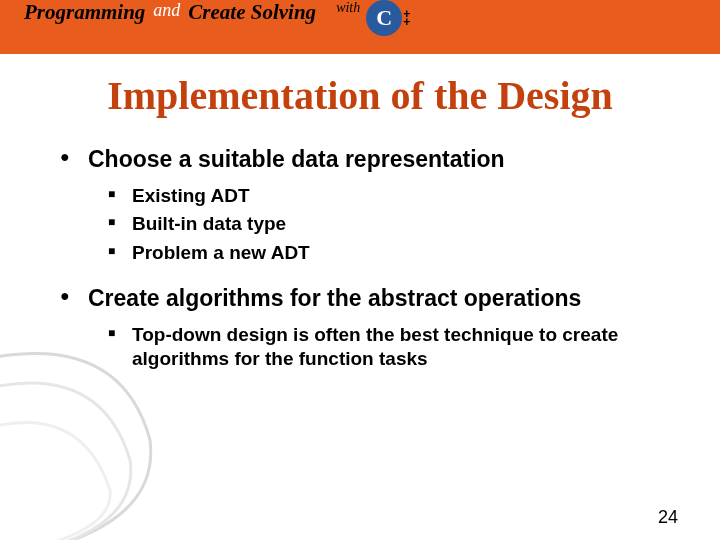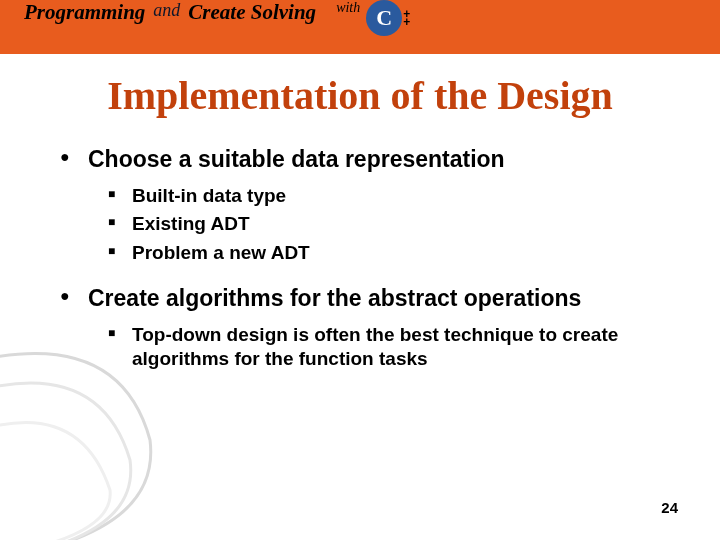--- a/index.html
+++ b/index.html
@@ -1,34 +1,34 @@
 <!DOCTYPE html>
 <html><head>
 <meta charset="utf-8">
 <style>
   * { margin: 0; padding: 0; box-sizing: border-box; }
   html, body { width: 720px; height: 540px; overflow: hidden; font-family: Arial, Helvetica, sans-serif; background: #fff; }
   .slide { width: 720px; height: 540px; position: relative; }
   .banner { width: 100%; height: 54px; background: #e85c1e; position: relative; }
   .banner-inner { display: flex; align-items: flex-start; height: 100%; padding-left: 24px; }
   .b-word { font-weight: bold; font-style: italic; color: #000; font-size: 21px; font-family: "Times New Roman", serif; }
-  .b-and { color: #0f172a; font-style: italic; font-size: 18px; margin: 0 8px; font-family: "Times New Roman", serif; }
+  .b-and { color: #ffffff; font-style: italic; font-size: 18px; margin: 0 8px; font-family: "Times New Roman", serif; }
   .b-with { color: #000; font-style: italic; font-size: 14px; margin-left: 20px; font-family: "Times New Roman", serif; }
   .c-badge { display: inline-flex; align-items: center; margin-left: 6px; }
   .c-circle { width: 36px; height: 36px; border-radius: 50%; background: #2a5a9e; color: #fff; display: flex; align-items: center; justify-content: center; font-weight: bold; font-size: 22px; font-family: "Times New Roman", serif; }
   .c-plus { font-size: 12px; font-weight: bold; color: #000; line-height: 8px; margin-left: 1px; }
   .title { font-family: "Times New Roman", serif; font-size: 40px; font-weight: bold; text-align: center; margin-top: 18px; color: #c2410c; }
   .content { padding: 26px 36px 0 60px; }
   .lvl1 { list-style: none; }
   .lvl1 > li { position: relative; padding-left: 28px; margin-bottom: 6px; font-size: 23px; font-weight: bold; color: #000; line-height: 1.25; }
   .lvl1 > li::before { content: "●"; position: absolute; left: 0; top: 2px; font-size: 16px; color: #000; }
   .lvl2 { list-style: none; margin: 10px 0 18px 20px; }
   .lvl2 > li { position: relative; padding-left: 24px; margin-bottom: 4px; font-size: 19px; font-weight: bold; color: #000; line-height: 1.3; }
   .lvl2 > li::before { content: "■"; position: absolute; left: 0; top: 3px; font-size: 12px; color: #000; }
-  .pagenum { position: absolute; bottom: 24px; right: 42px; font-size: 15px; color: #000; font-weight: bold; }
+  .pagenum { position: absolute; bottom: 12px; right: 42px; font-size: 18px; color: #000; }
   .swoosh { position: absolute; left: 0; bottom: 0; width: 260px; height: 220px; pointer-events: none; }
 </style>
 </head>
 <body>
 
 <div class="slide">
 
   <div class="banner">
     <div class="banner-inner">
       <span class="b-word">Programming</span>
@@ -51,22 +51,22 @@
     <path d="M -20 110 Q 80 80 110 170 Q 115 215 0 235" fill="none" stroke="#efefef" stroke-width="3"></path>
   </svg>
 
   <h1 class="title">Implementation of the Design</h1>
 
   <div class="content">
     <ul class="lvl1">
       <li>
         <span>Choose a suitable data representation</span>
         <ul class="lvl2">
+          <li>Existing ADT</li>
           <li>Built-in data type</li>
-          <li>Existing ADT</li>
           <li>Problem a new ADT</li>
         </ul>
       </li>
       <li>
         <span>Create algorithms for the abstract operations</span>
         <ul class="lvl2">
           <li>Top-down design is often the best technique to create algorithms for the function tasks</li>
         </ul>
       </li>
     </ul>

